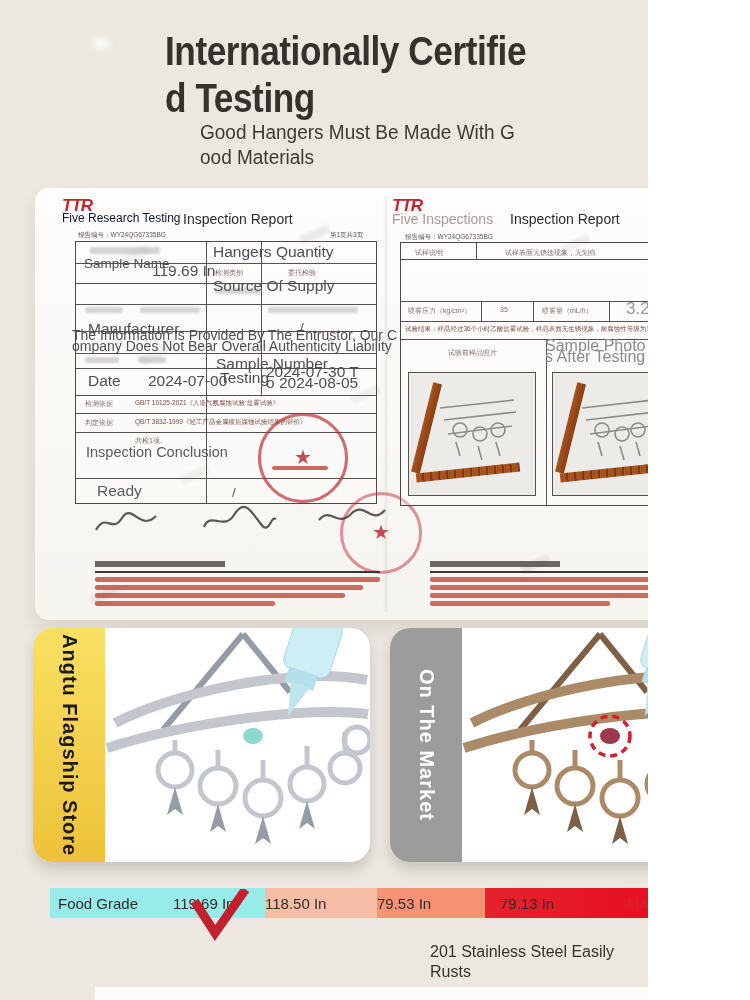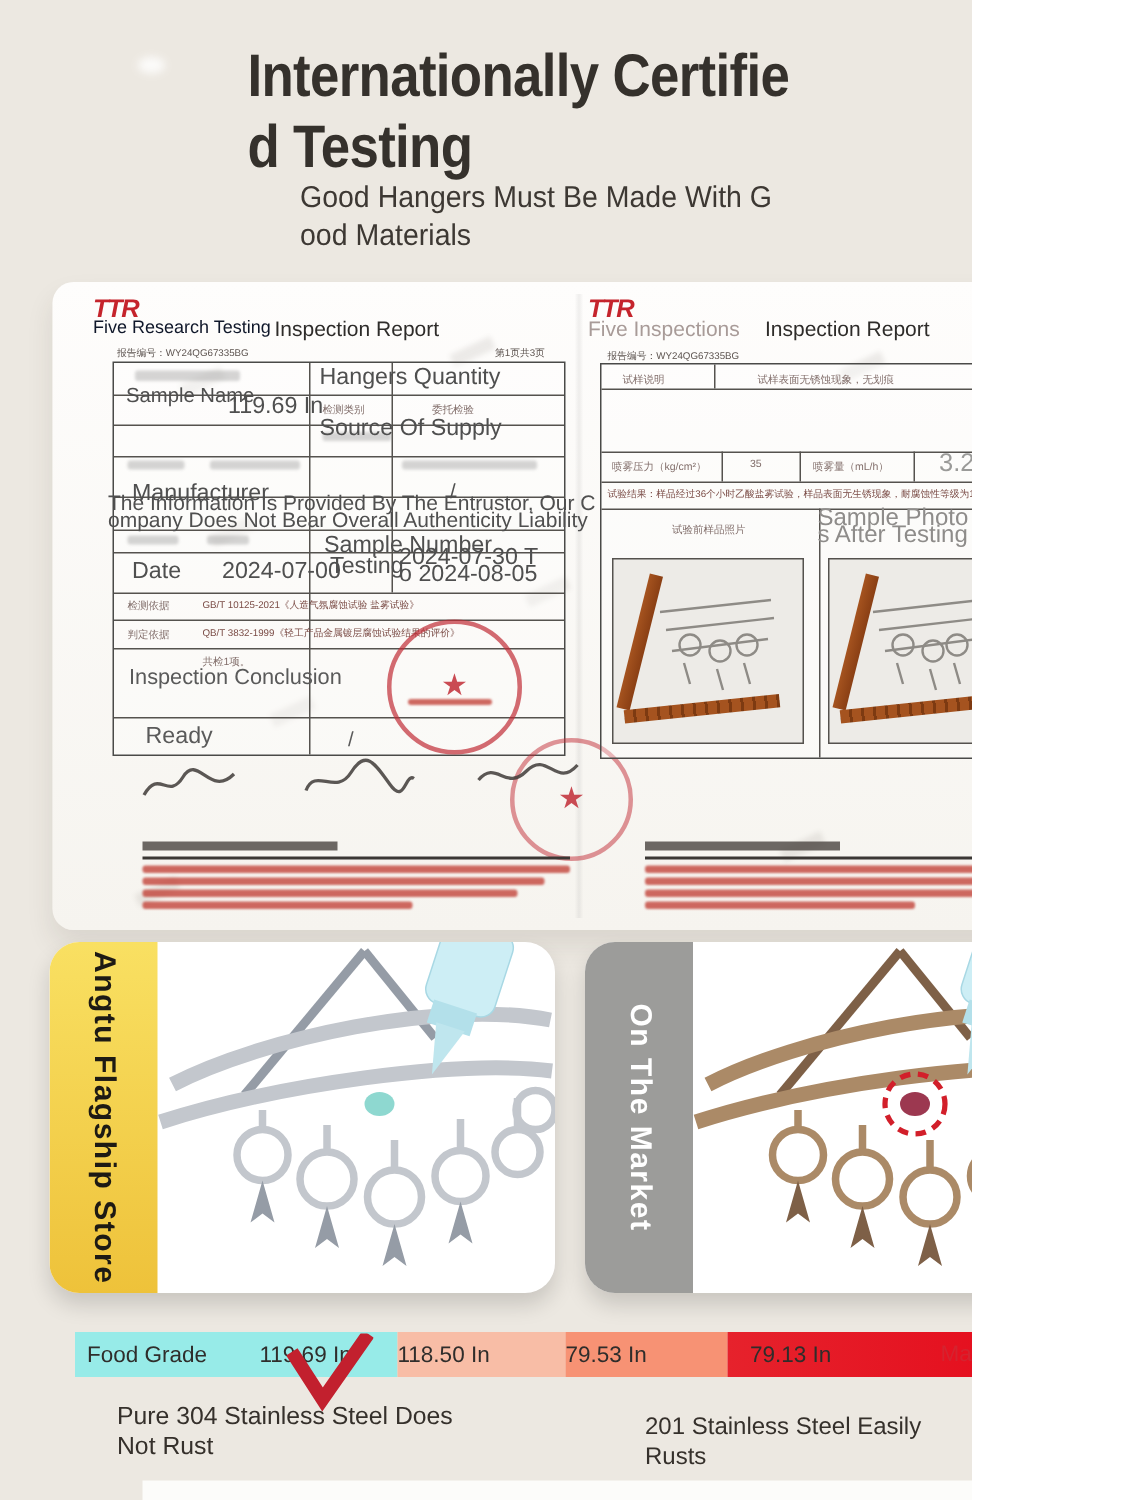--- a/index.html
+++ b/index.html
@@ -357,20 +357,16 @@
   <div class="abs bartxt" style="left:173px">119.69 In</div>
   <div class="abs bartxt ctr" style="left:265px;width:112px">118.50 In</div>
   <div class="abs bartxt ctr" style="left:377px;width:108px">79.53 In</div>
   <div class="abs bartxt ctr" style="left:500px;width:110px">79.13 In</div>
   <div class="abs overflow-label">Manganese Exceeds S</div>
 
   <svg class="abs" style="left:191px;top:889px" width="58" height="54">
     <path d="M6,16 L24,44 L52,4" fill="none" stroke="#c2202e" stroke-width="9" stroke-linecap="square"></path>
   </svg>
 
-  <div class="abs caption" style="left:78px;top:934px">
-    <span>Pure 304 Stainless Steel Does</span>
-    <span>Not Rust</span>
-  </div>
   <div class="abs caption" style="left:430px;top:942px;font-size:16px">201 Stainless Steel Easily Rusts</div>
 
   <div class="abs bottomstrip"></div>
 </div>
 
 </body></html>

